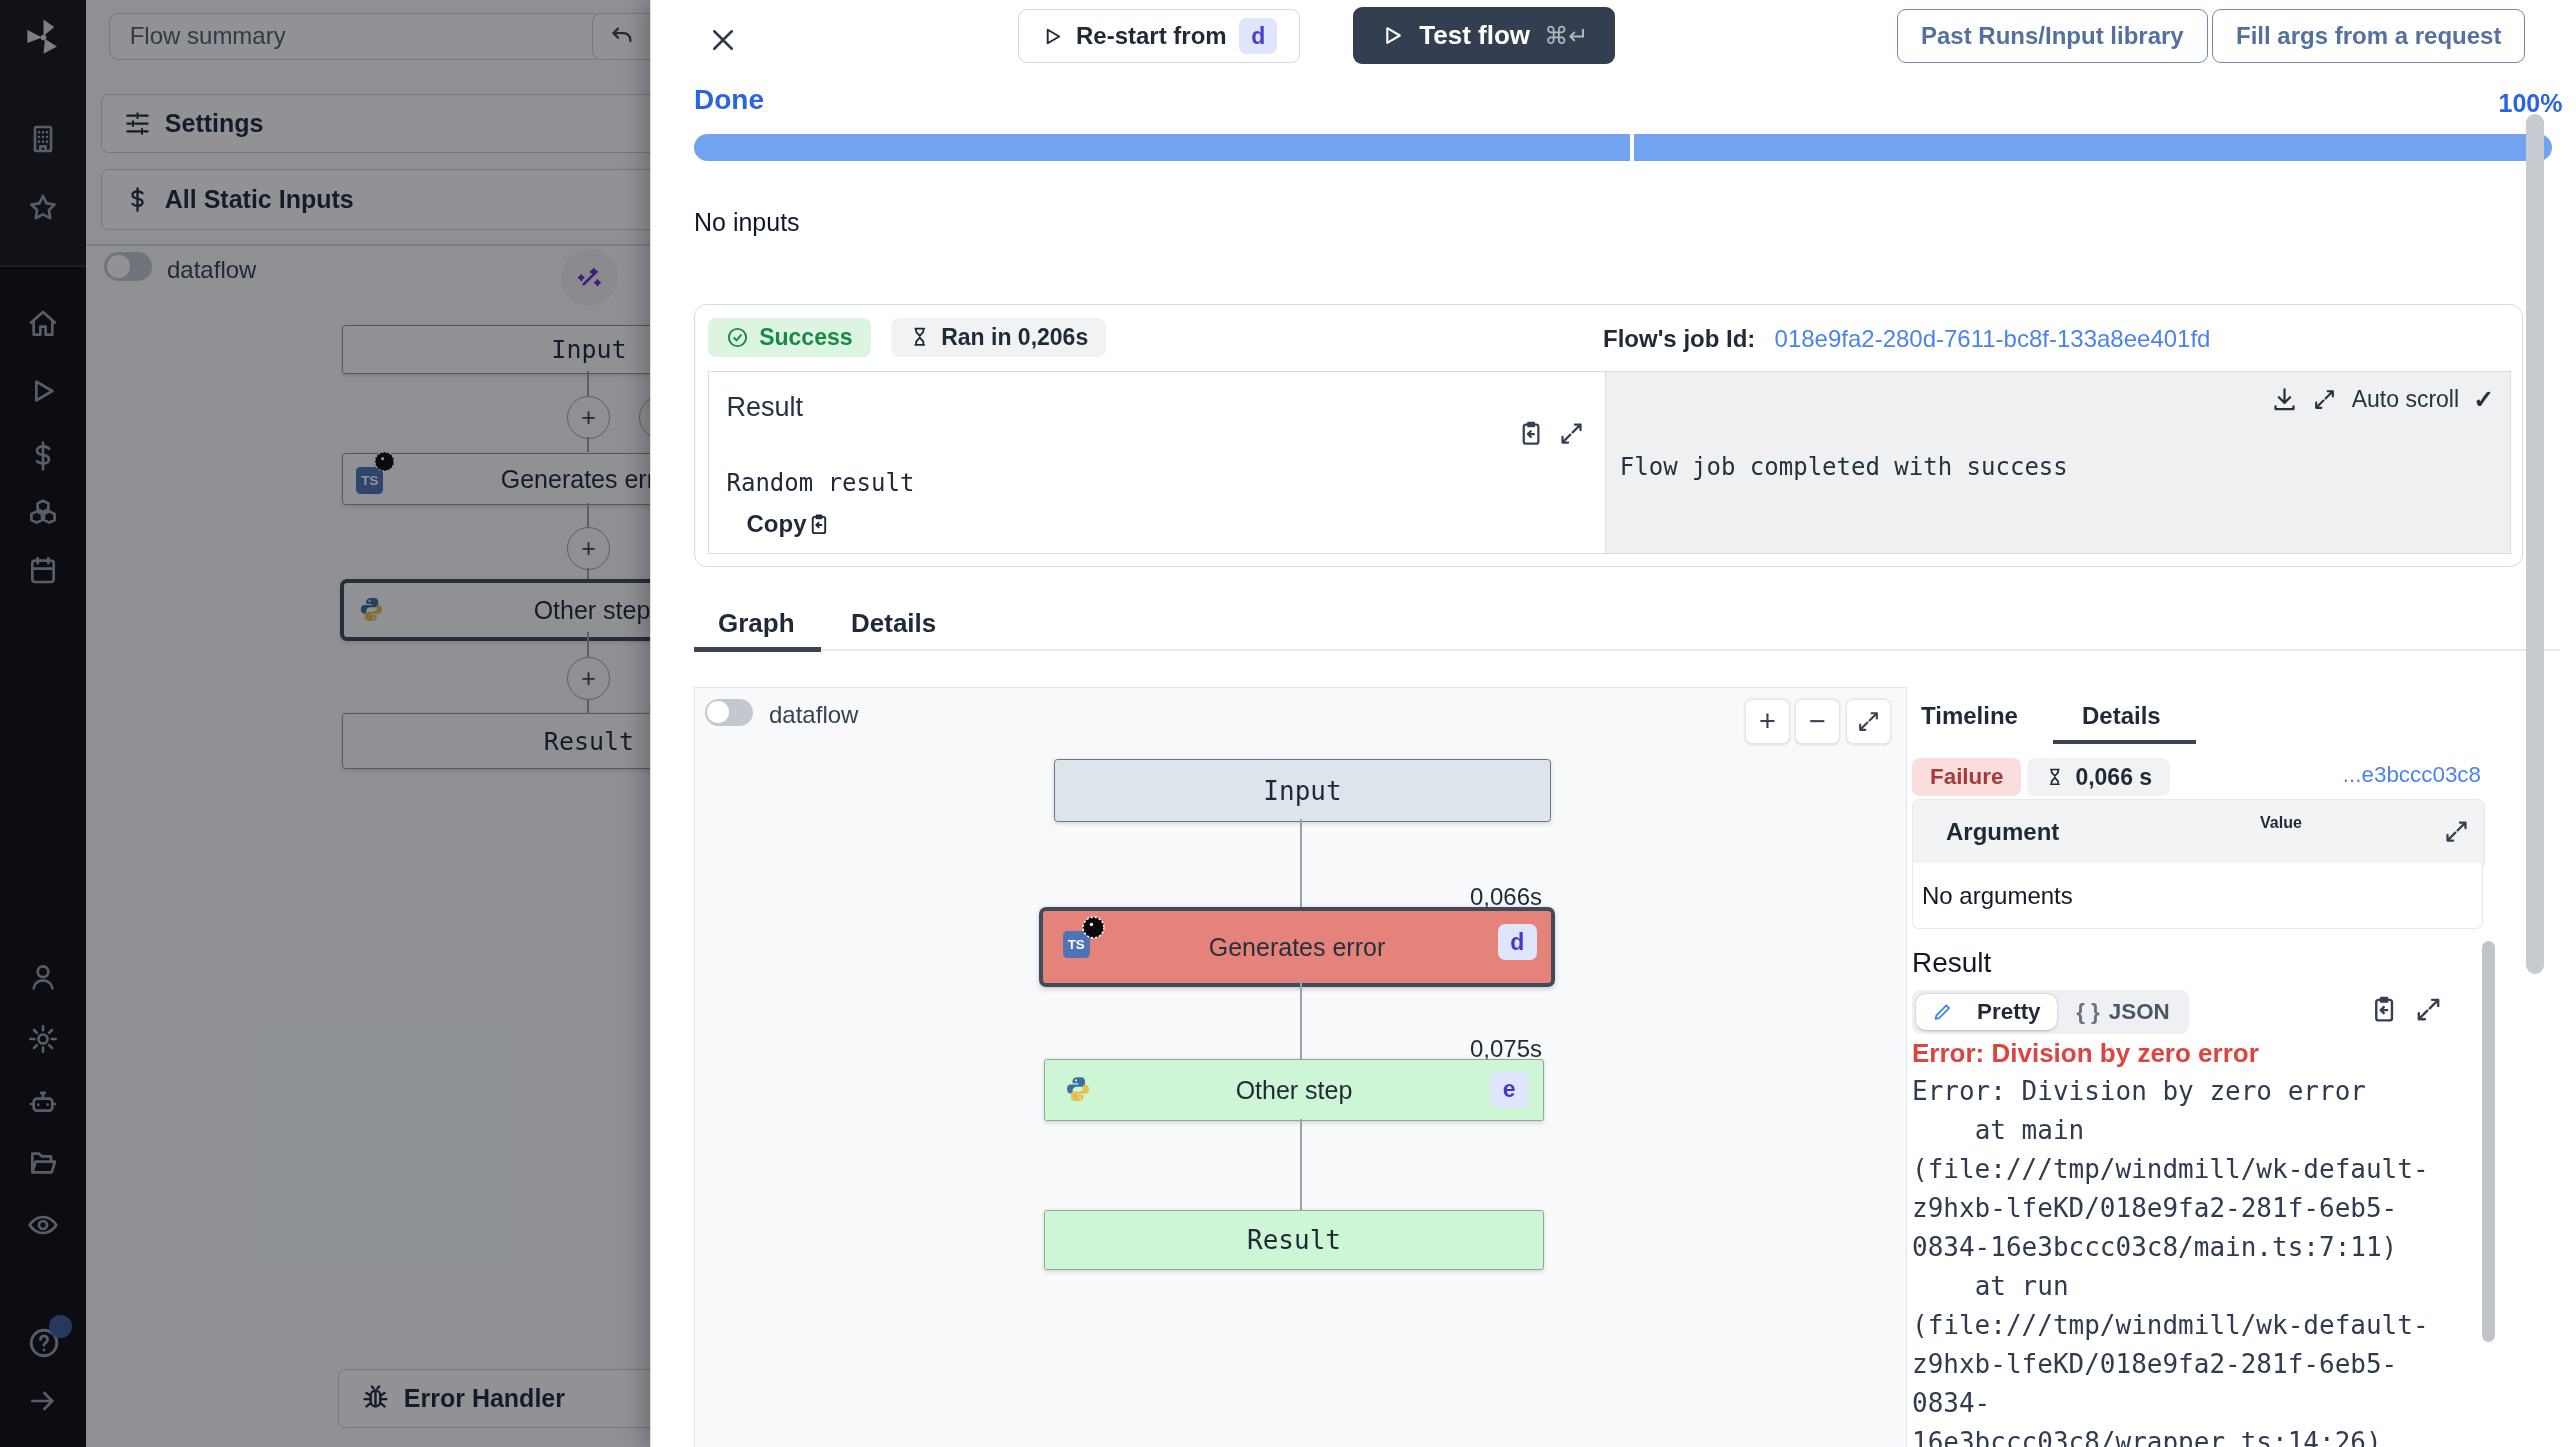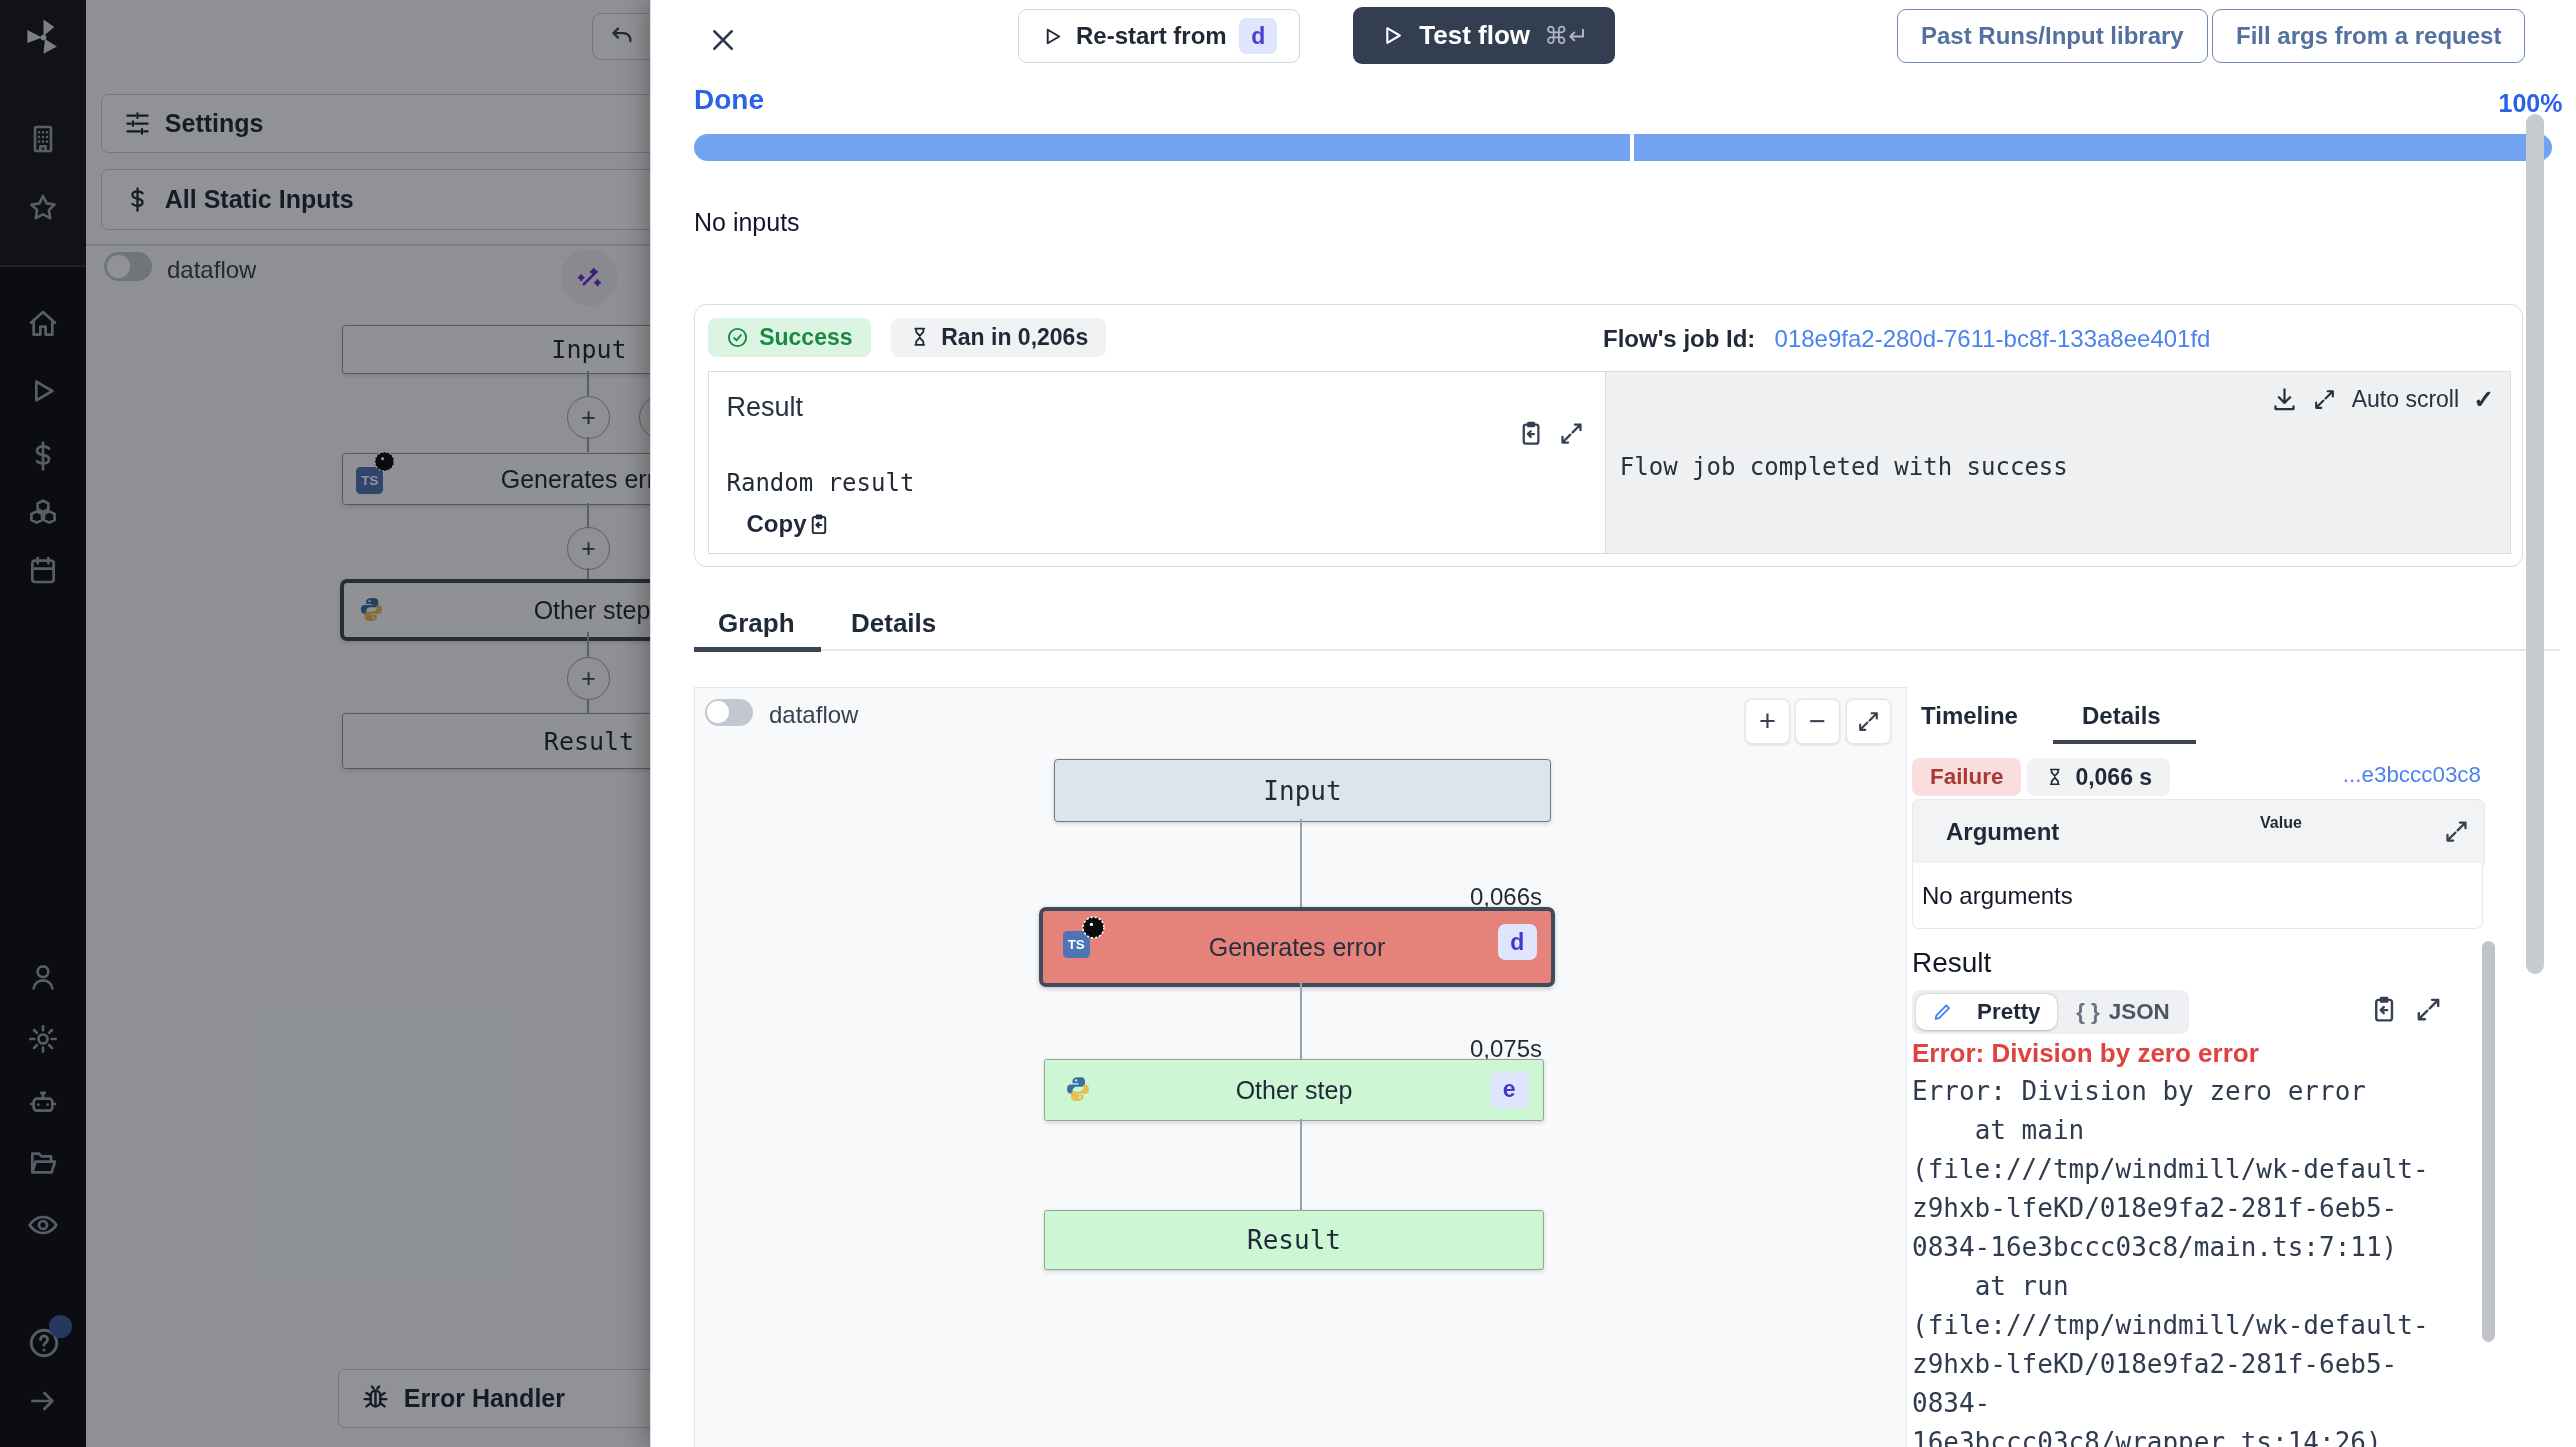--- a/index.html
+++ b/index.html
@@ -37,20 +37,23 @@
   .toggle{border-radius:894px;background:#c3c8d0;position:relative;}
   .toggle .knob{position:absolute;left:2.7px;top:2.7px;background:#fff;border-radius:50%;}
   .scroll-thumb{background:#c7cacf;border-radius:9px;}
 </style>
 </head>
 <body>
 
 <div class="stage">
 
   <div class="abs backpanel">
+    <div class="abs field" style="left:23px;top:12.5px;width:452px;height:45px;display:flex;align-items:center;padding:0 19.7px;font-size:24px;">
+        <span>Flow summary</span>
+      </div>
     <div class="abs field" style="left:506px;top:12.5px;width:98px;height:45px;display:flex;align-items:center;padding:0 16px;color:#374151;">
       <svg class="ic" width="27" height="27" viewBox="0 0 24 24">
           <path d="M8 13L4 9l4-4"></path>
           <path d="M4 9h9a6 6 0 0 1 6 6v1"></path>
         </svg>
     </div>
 
     <div class="abs bk-btn" style="left:15px;top:94px;width:805px;height:57px;font-size:25px;">
       <svg class="ic" width="27" height="27" viewBox="0 0 24 24">
           <path d="M3 5h7M14 5h7M12 3v4M3 12h3M10 12h11M8 10v4M3 19h11M18 19h3M16 17v4"></path>

